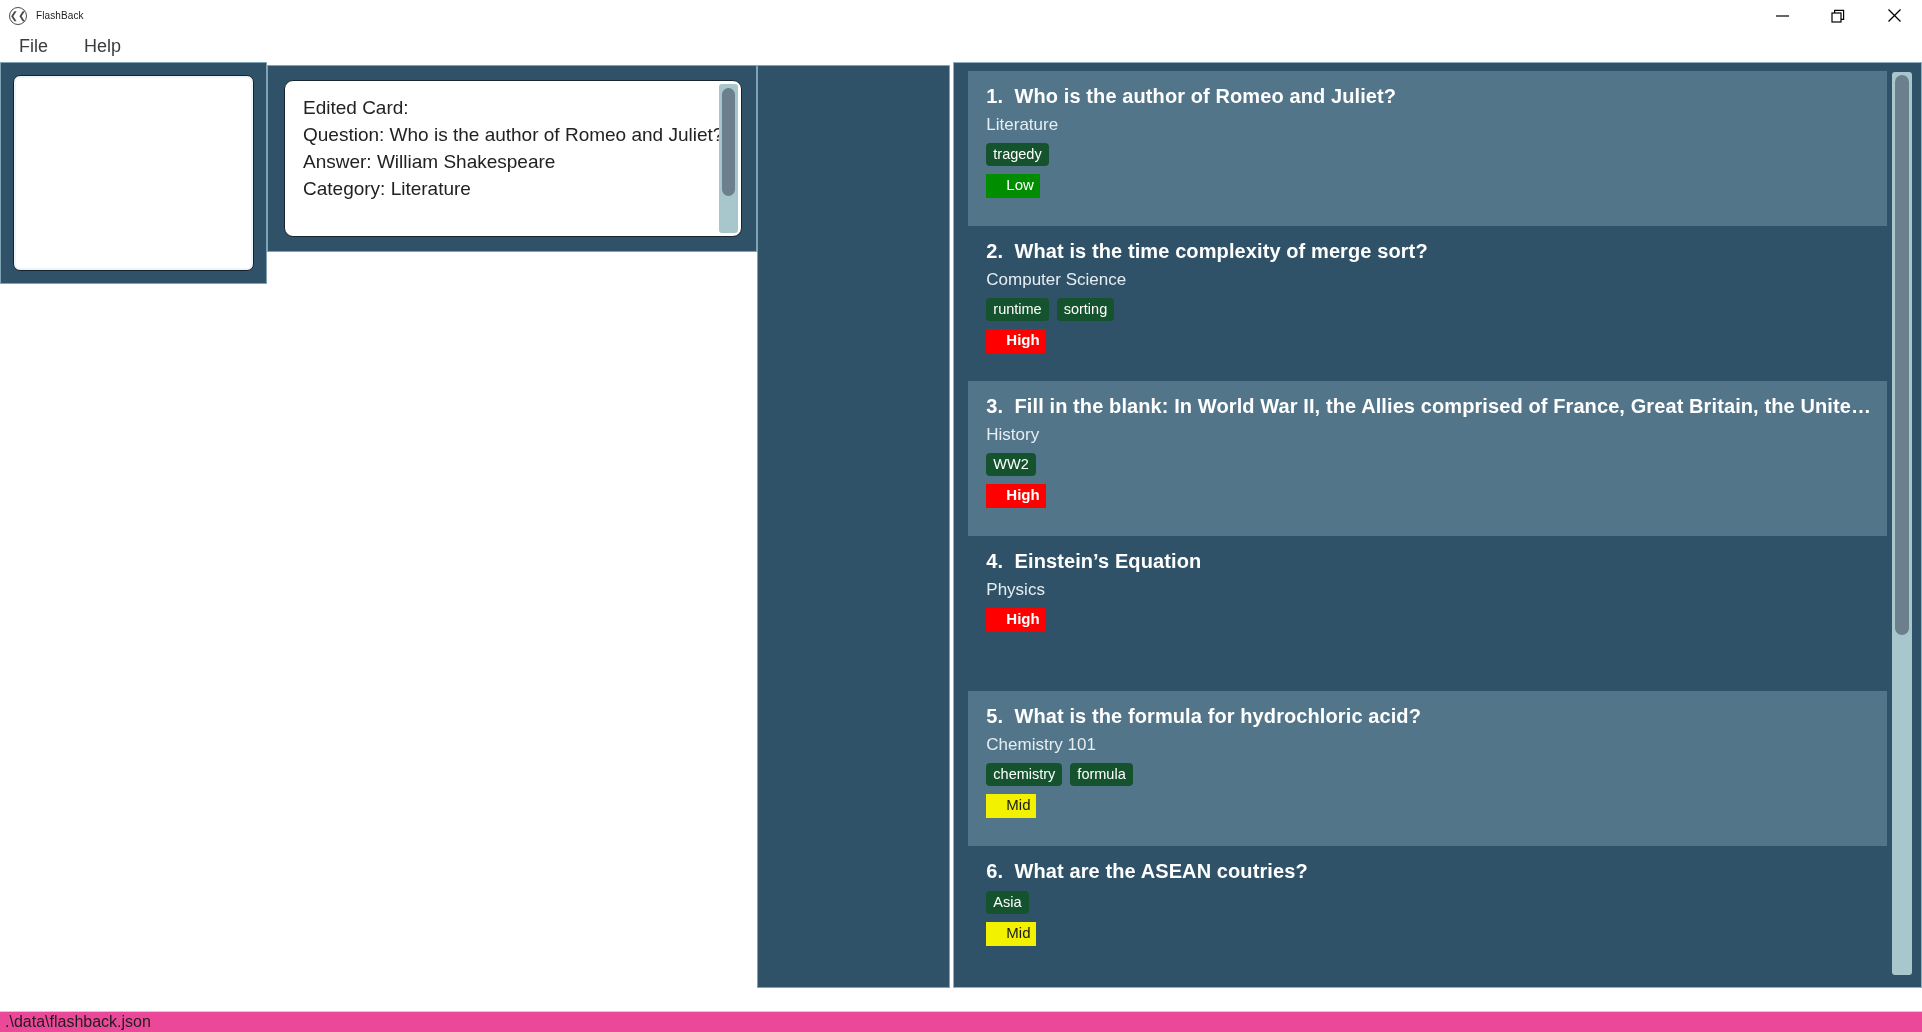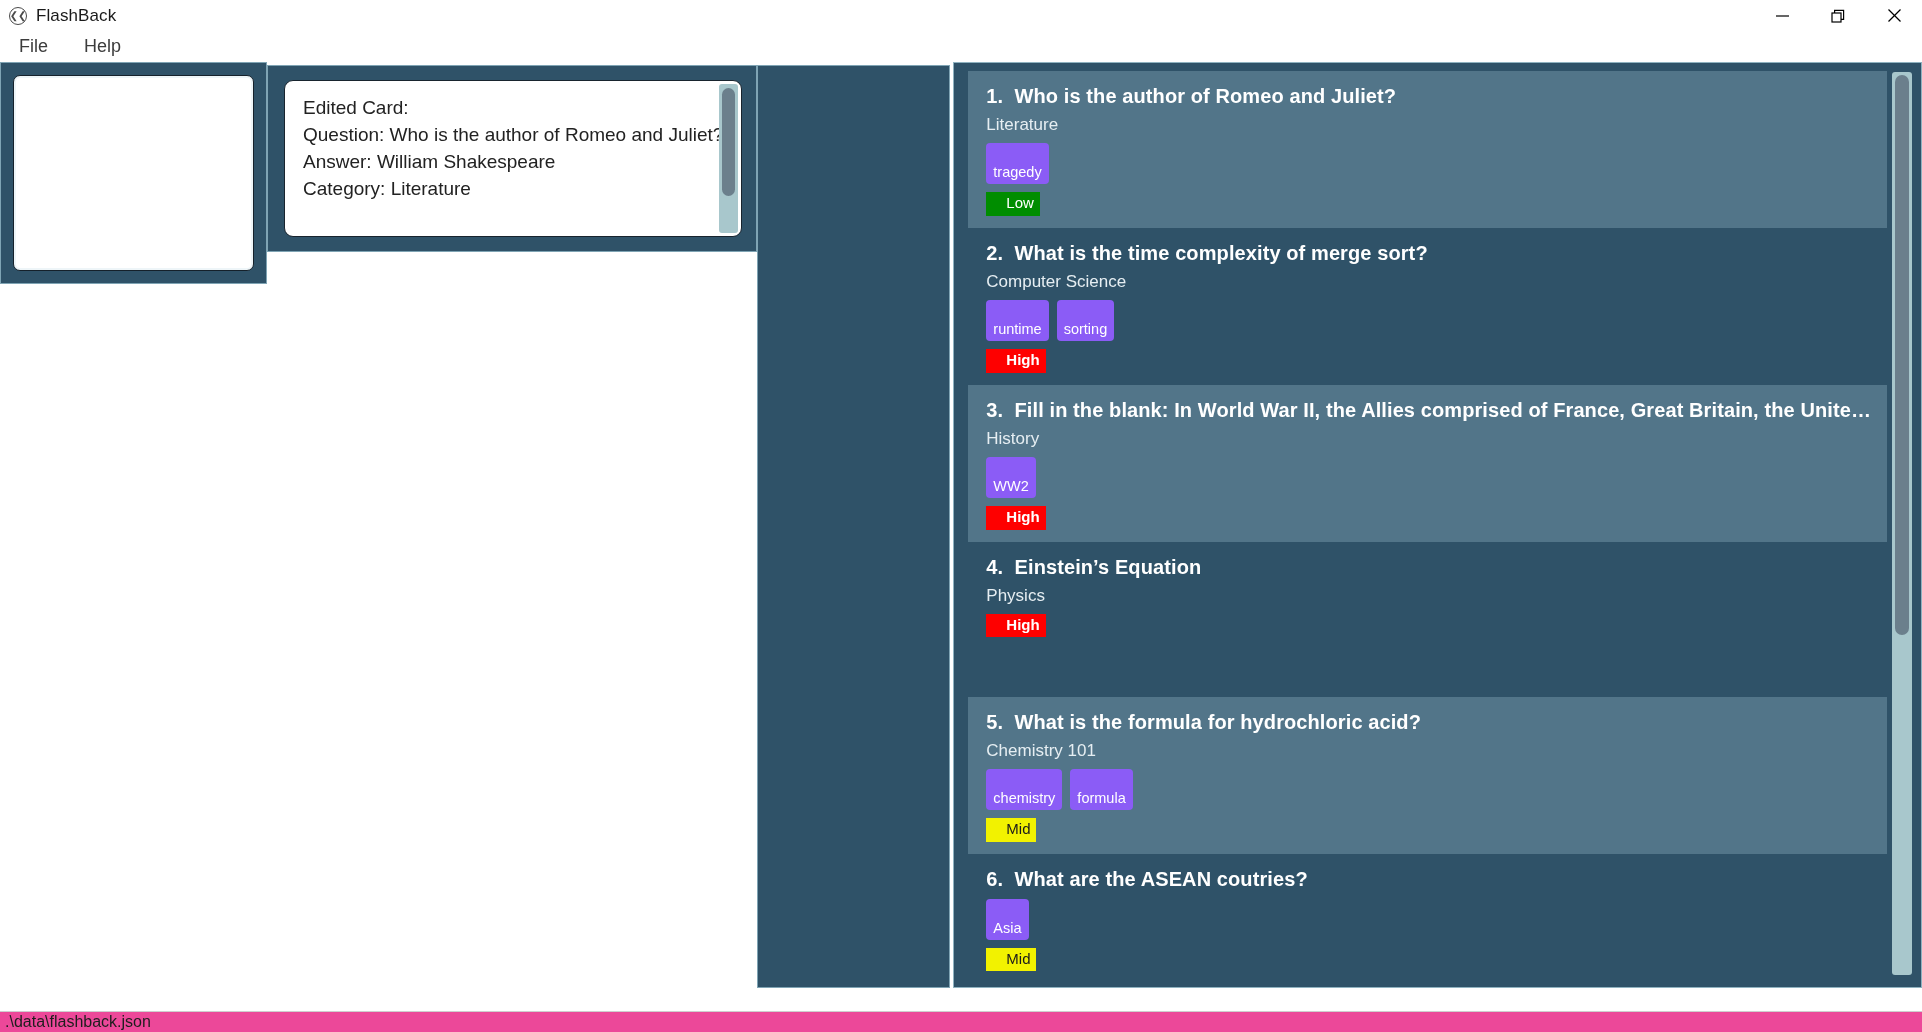--- a/index.html
+++ b/index.html
@@ -30,21 +30,21 @@
     width: 18px; height: 18px;
     border-radius: 50%;
     border: 1.6px solid #4a4a4a;
     display: flex; align-items: center; justify-content: center;
     color: #4a4a4a;
     font-size: 10px;
     line-height: 1;
     font-family: "DejaVu Sans", sans-serif;
   }
   .app-title {
-    font-size: 17px;
+    font-size: 10px;
     color: #1a1a1a;
     letter-spacing: 0.1px;
   }
   .window-controls {
     position: absolute;
     right: 0; top: 0;
     height: 31px;
     display: flex;
   }
   .wc-btn {
@@ -202,24 +202,24 @@
     color: #e6eef2;
     margin-top: 7px;
   }
   .tag-row {
     margin-top: 8px;
     display: flex;
     gap: 8px;
     flex-wrap: wrap;
   }
   .tag {
-    background: #8b5cf6;
+    background: #14532d;
     color: #ffffff;
     font-size: 14.5px;
-    padding: 20px 7px 3px 7px;
+    padding: 2px 7px 3px 7px;
     border-radius: 4px;
     line-height: 1.25;
   }
   .diff-row { margin-top: 8px; display: flex; }
   .diff {
     font-size: 15px;
     padding: 2px 6px 3px 20px;
     line-height: 1.25;
   }
   .diff.low  { background: #008d00; color: #ffffff; }

